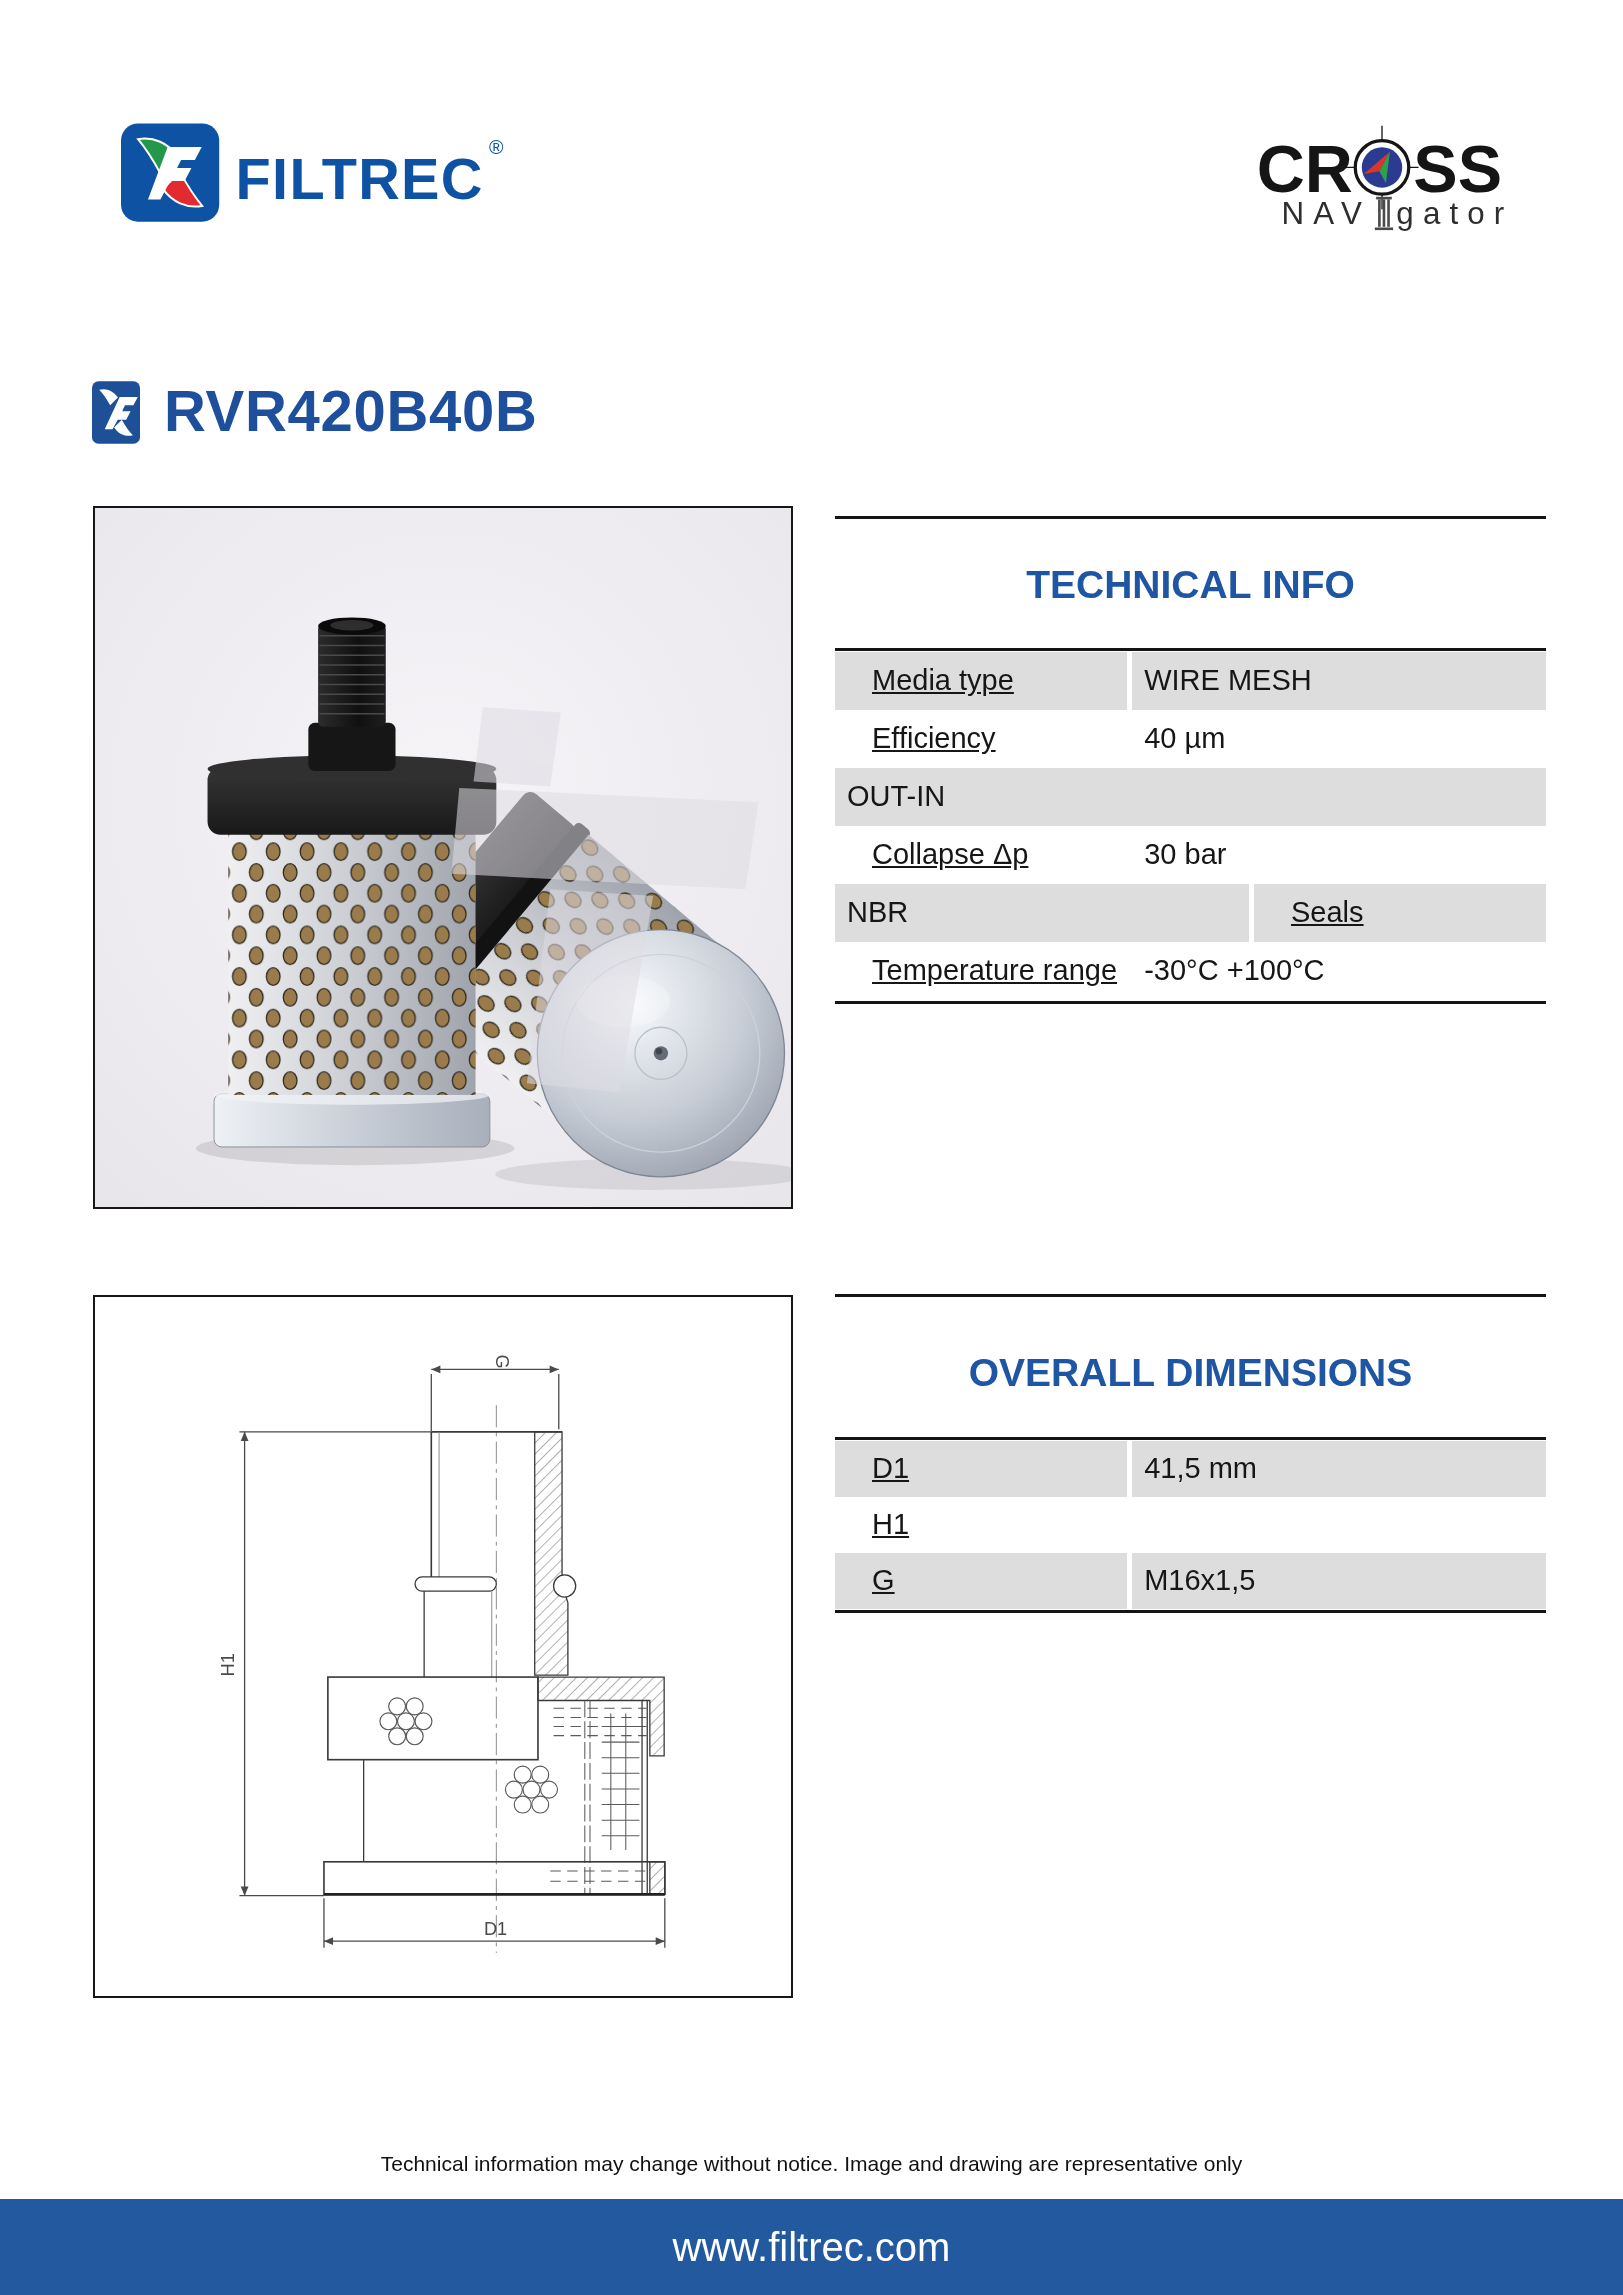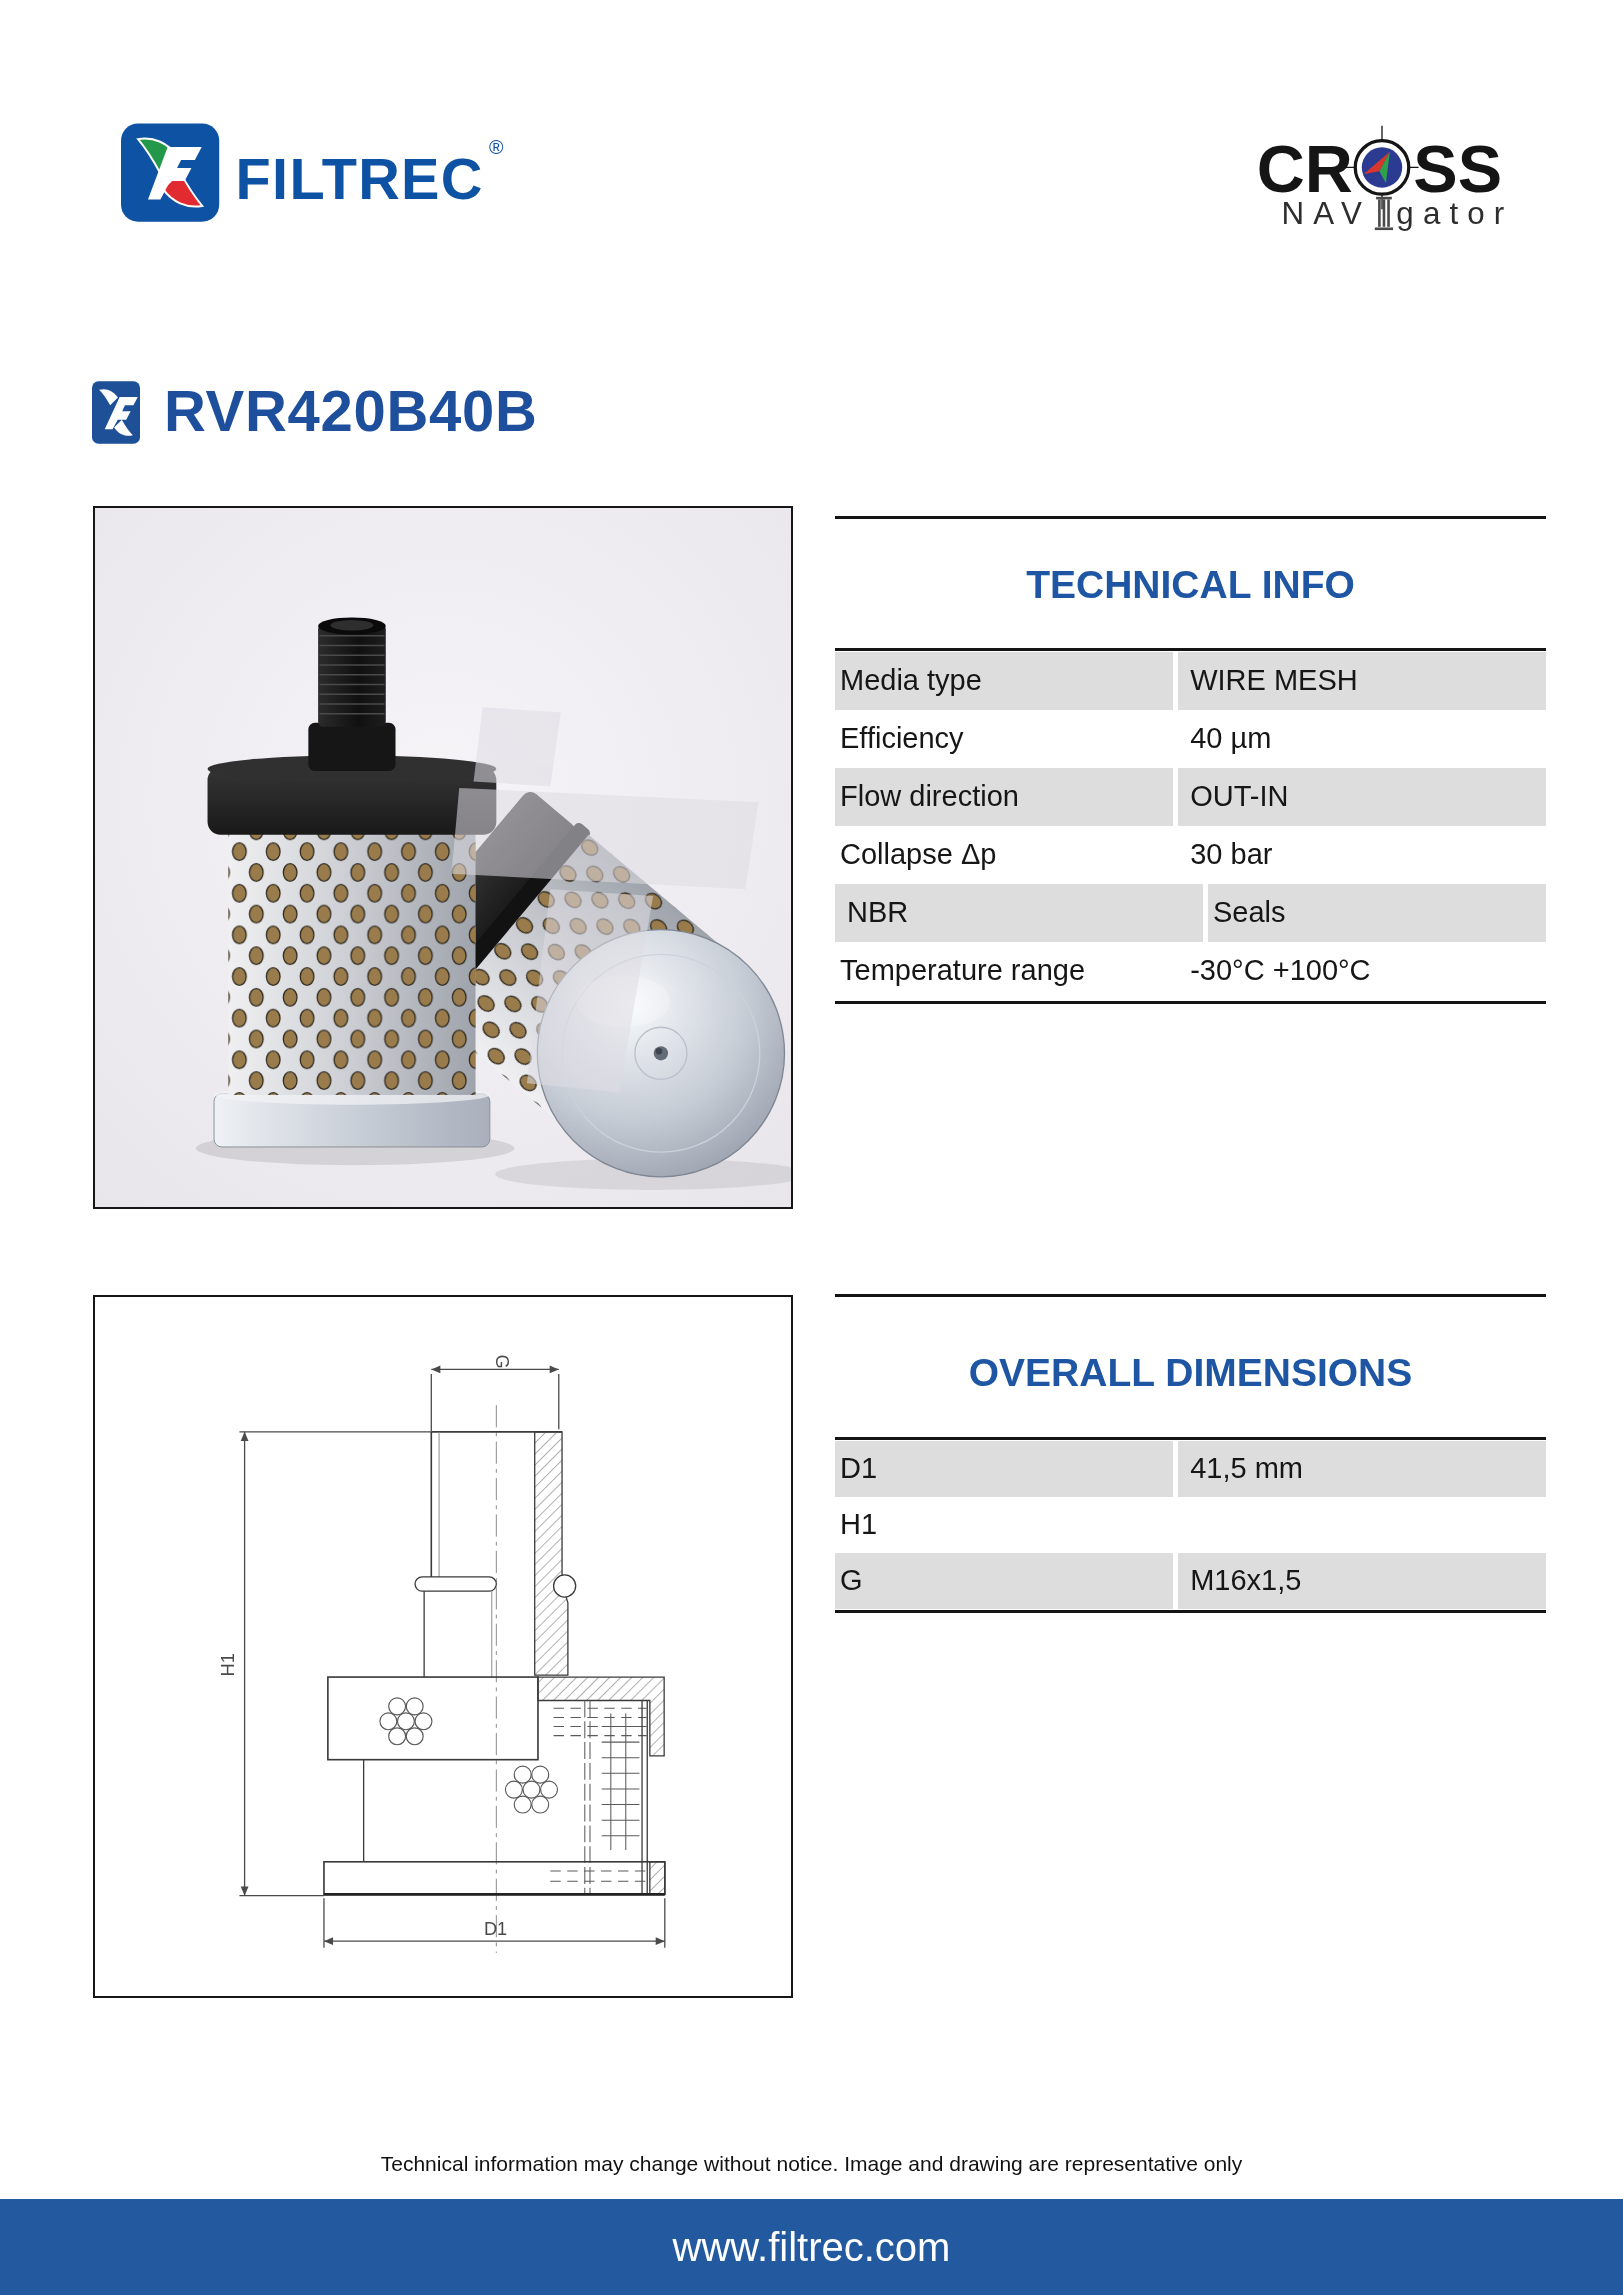--- a/index.html
+++ b/index.html
@@ -33,21 +33,21 @@
 
   .datatable{left:835px;width:711px;}
   .table-1{top:648px;}
   .table-2{top:1437px;}
   .datatable .toprule,.datatable .botrule{height:2.6px;background:#141414;}
   .datatable .rows{margin-top:1.3px;}
   .trow{display:flex;gap:5.2px;}
   .table-1 .trow{height:58px;}
   .table-2 .trow{height:56px;}
   .trow .cell{display:flex;align-items:center;font-size:29px;color:#161616;}
-  .trow .lab{width:338px;padding-left:5px;box-sizing:border-box;}
+  .trow .lab{width:292px;padding-left:37px;box-sizing:border-box;text-decoration:underline;}
   .trow .val{flex:1;padding-left:12px;box-sizing:border-box;}
   .trow.odd .cell{background:#dcdddc;}
   .datatable .botrule{margin-top:1.3px;}
 
   
   .disclaimer{left:0;top:2152px;width:1623px;text-align:center;font-size:21px;color:#111111;}
   .footer-bar{left:0;top:2199px;width:1623px;height:97px;background:#235a9f;}
   .footer-site{left:0;top:2199px;width:1623px;height:97px;line-height:97px;text-align:center;
                font-size:40px;color:#ffffff;}
 
@@ -199,21 +199,20 @@
     <div class="rows">
       <div class="trow odd">
         <div class="cell lab">Media type</div>
         <div class="cell val">WIRE MESH</div>
       </div>
       <div class="trow">
         <div class="cell lab">Efficiency</div>
         <div class="cell val">40 µm</div>
       </div>
       <div class="trow odd">
-        <div class="cell lab">Flow direction</div>
         <div class="cell val">OUT-IN</div>
       </div>
       <div class="trow">
         <div class="cell lab">Collapse Δp</div>
         <div class="cell val">30 bar</div>
       </div>
       <div class="trow odd">
         <div class="cell val">NBR</div>
         <div class="cell lab">Seals</div>
       </div>

